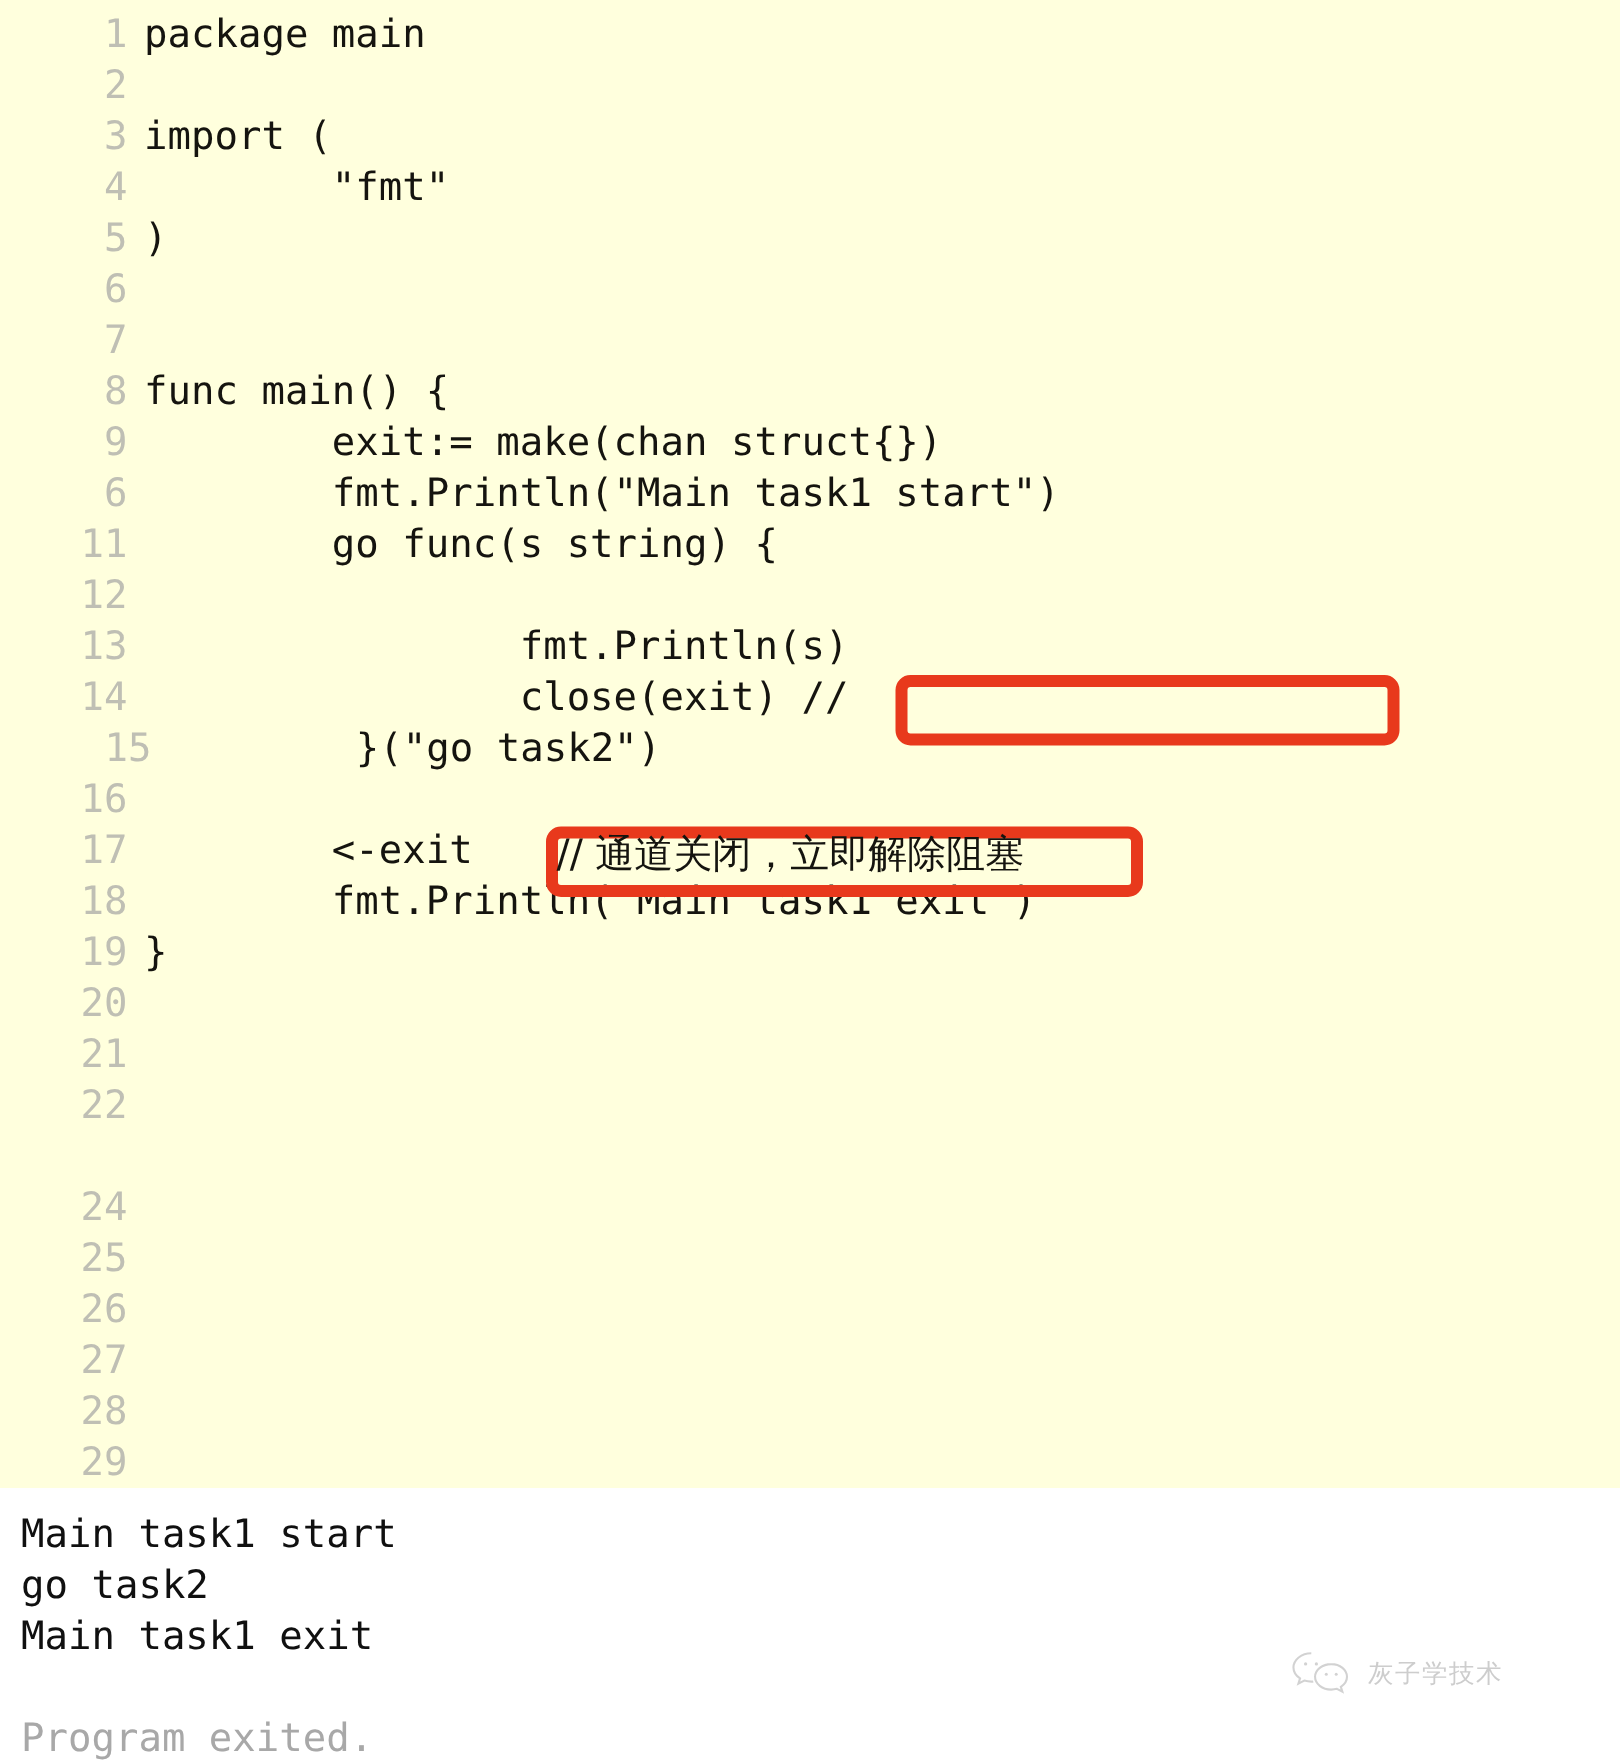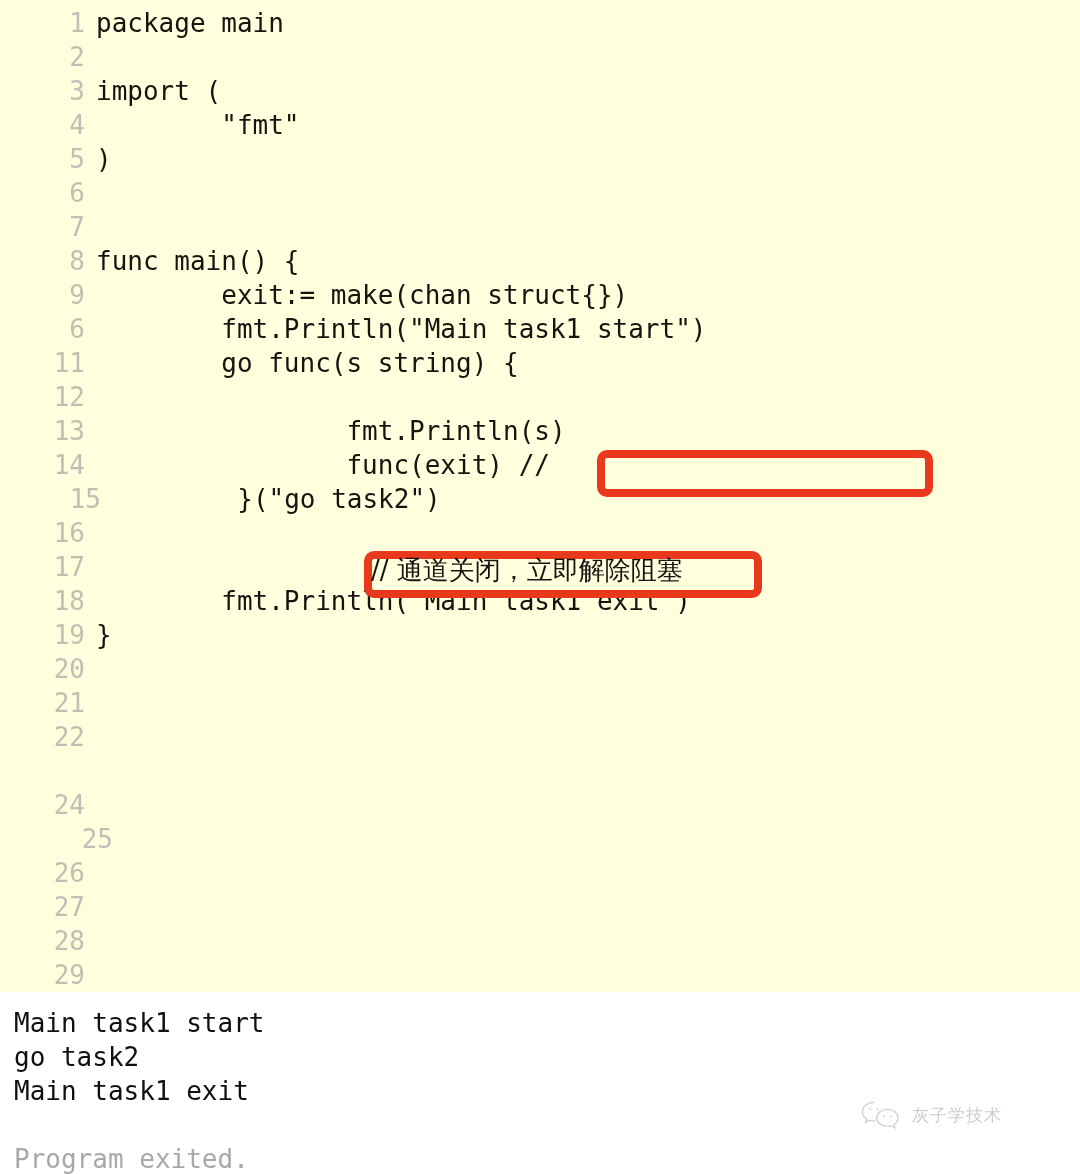--- a/index.html
+++ b/index.html
@@ -103,31 +103,31 @@
       <div class="code-line" style="position: absolute; left: 0px; top: 108px; width: 1080px;"><span class="ln" style="color: rgb(191, 191, 180);">4</span><span class="src" style="color: rgb(21, 20, 15);">        "fmt"</span></div>
       <div class="code-line" style="position: absolute; left: 0px; top: 142px; width: 1080px;"><span class="ln" style="color: rgb(191, 191, 180);">5</span><span class="src" style="color: rgb(21, 20, 15);">)</span></div>
       <div class="code-line" style="position: absolute; left: 0px; top: 176px; width: 1080px;"><span class="ln" style="color: rgb(191, 191, 180);">6</span><span class="src" style="color: rgb(21, 20, 15);"></span></div>
       <div class="code-line" style="position: absolute; left: 0px; top: 210px; width: 1080px;"><span class="ln" style="color: rgb(191, 191, 180);">7</span><span class="src" style="color: rgb(21, 20, 15);"></span></div>
       <div class="code-line" style="position: absolute; left: 0px; top: 244px; width: 1080px;"><span class="ln" style="color: rgb(191, 191, 180);">8</span><span class="src" style="color: rgb(21, 20, 15);">func main() {</span></div>
       <div class="code-line" style="position: absolute; left: 0px; top: 278px; width: 1080px;"><span class="ln" style="color: rgb(191, 191, 180);">9</span><span class="src" style="color: rgb(21, 20, 15);">        exit:= make(chan struct{})</span></div>
       <div class="code-line" style="position: absolute; left: 0px; top: 312px; width: 1080px;"><span class="ln" style="color: rgb(191, 191, 180);">6</span><span class="src" style="color: rgb(21, 20, 15);">        fmt.Println("Main task1 start")</span></div>
       <div class="code-line" style="position: absolute; left: 0px; top: 346px; width: 1080px;"><span class="ln" style="color: rgb(191, 191, 180);">11</span><span class="src" style="color: rgb(21, 20, 15);">        go func(s string) {</span></div>
       <div class="code-line" style="position: absolute; left: 0px; top: 380px; width: 1080px;"><span class="ln" style="color: rgb(191, 191, 180);">12</span><span class="src" style="color: rgb(21, 20, 15);"></span></div>
       <div class="code-line" style="position: absolute; left: 0px; top: 414px; width: 1080px;"><span class="ln" style="color: rgb(191, 191, 180);">13</span><span class="src" style="color: rgb(21, 20, 15);">                fmt.Println(s)</span></div>
-      <div class="code-line" style="position: absolute; left: 0px; top: 448px; width: 1080px;"><span class="ln" style="color: rgb(191, 191, 180);">14</span><span class="src" style="color: rgb(21, 20, 15);">                func(exit) //</span></div>
+      <div class="code-line" style="position: absolute; left: 0px; top: 448px; width: 1080px;"><span class="ln" style="color: rgb(191, 191, 180);">14</span><span class="src" style="color: rgb(21, 20, 15);">                close(exit) //</span></div>
       <div class="code-line" style="position: absolute; left: 16px; top: 482px; width: 856px;"><span class="ln" style="color: rgb(191, 191, 180);">15</span><span class="src" style="color: rgb(21, 20, 15);">        }("go task2")</span></div>
       <div class="code-line" style="position: absolute; left: 0px; top: 516px; width: 1080px;"><span class="ln" style="color: rgb(191, 191, 180);">16</span><span class="src" style="color: rgb(21, 20, 15);"></span></div>
-      <div class="code-line" style="position: absolute; left: 0px; top: 550px; width: 1080px;"><span class="ln" style="color: rgb(191, 191, 180);">17</span></div>
+      <div class="code-line" style="position: absolute; left: 0px; top: 550px; width: 1080px;"><span class="ln" style="color: rgb(191, 191, 180);">17</span><span class="src" style="color: rgb(21, 20, 15);">        &lt;-exit  </span></div>
       <div class="code-line" style="position: absolute; left: 0px; top: 584px; width: 1080px;"><span class="ln" style="color: rgb(191, 191, 180);">18</span><span class="src" style="color: rgb(21, 20, 15);">        fmt.Println("Main task1 exit")</span></div>
       <div class="code-line" style="position: absolute; left: 0px; top: 618px; width: 1080px;"><span class="ln" style="color: rgb(191, 191, 180);">19</span><span class="src" style="color: rgb(21, 20, 15);">}</span></div>
       <div class="code-line" style="position: absolute; left: 0px; top: 652px; width: 1080px;"><span class="ln" style="color: rgb(191, 191, 180);">20</span><span class="src" style="color: rgb(21, 20, 15);"></span></div>
       <div class="code-line" style="position: absolute; left: 0px; top: 686px; width: 924px;"><span class="ln" style="color: rgb(191, 191, 180);">21</span><span class="src" style="color: rgb(21, 20, 15);"></span></div>
       <div class="code-line" style="position: absolute; left: 0px; top: 720px; width: 1080px; padding-left: 23px;"><span class="ln" style="color: rgb(191, 191, 180);">22</span><span class="src" style="color: rgb(21, 20, 15);"></span></div>
       <div class="code-line" style="position: absolute; left: 0px; top: 788px; width: 1080px;"><span class="ln" style="color: rgb(191, 191, 180);">24</span><span class="src" style="color: rgb(21, 20, 15);"></span></div>
-      <div class="code-line" style="position: absolute; left: 0px; top: 822px; width: 892px; margin-left: 28px;"><span class="ln" style="color: rgb(191, 191, 180);">25</span><span class="src" style="color: rgb(21, 20, 15);"></span></div>
+      <div class="code-line" style="position: absolute; left: 0px; top: 822px; width: 892px;"><span class="ln" style="color: rgb(191, 191, 180);">25</span><span class="src" style="color: rgb(21, 20, 15);"></span></div>
       <div class="code-line" style="position: absolute; left: 0px; top: 856px; width: 1080px;"><span class="ln" style="color: rgb(191, 191, 180);">26</span><span class="src" style="color: rgb(21, 20, 15);"></span></div>
       <div class="code-line" style="position: absolute; left: 0px; top: 890px; width: 1080px;"><span class="ln" style="color: rgb(191, 191, 180);">27</span><span class="src" style="color: rgb(21, 20, 15);"></span></div>
       <div class="code-line" style="position: absolute; left: 0px; top: 924px; width: 1080px;"><span class="ln" style="color: rgb(191, 191, 180);">28</span><span class="src" style="color: rgb(21, 20, 15);"></span></div>
       <div class="code-line" style="position: absolute; left: 0px; top: 958px; width: 1080px;"><span class="ln" style="color: rgb(191, 191, 180);">29</span><span class="src" style="color: rgb(21, 20, 15);"></span></div>
     </div>
 
   <div class="annot" id="annot-close" style="border-color: rgb(232, 57, 28);"></div>
   <div class="annot" id="annot-recv" style="border-color: rgb(232, 57, 28);"></div>
 
   <div class="cn-comment" id="cn-recv">// 通道关闭，立即解除阻塞</div>

